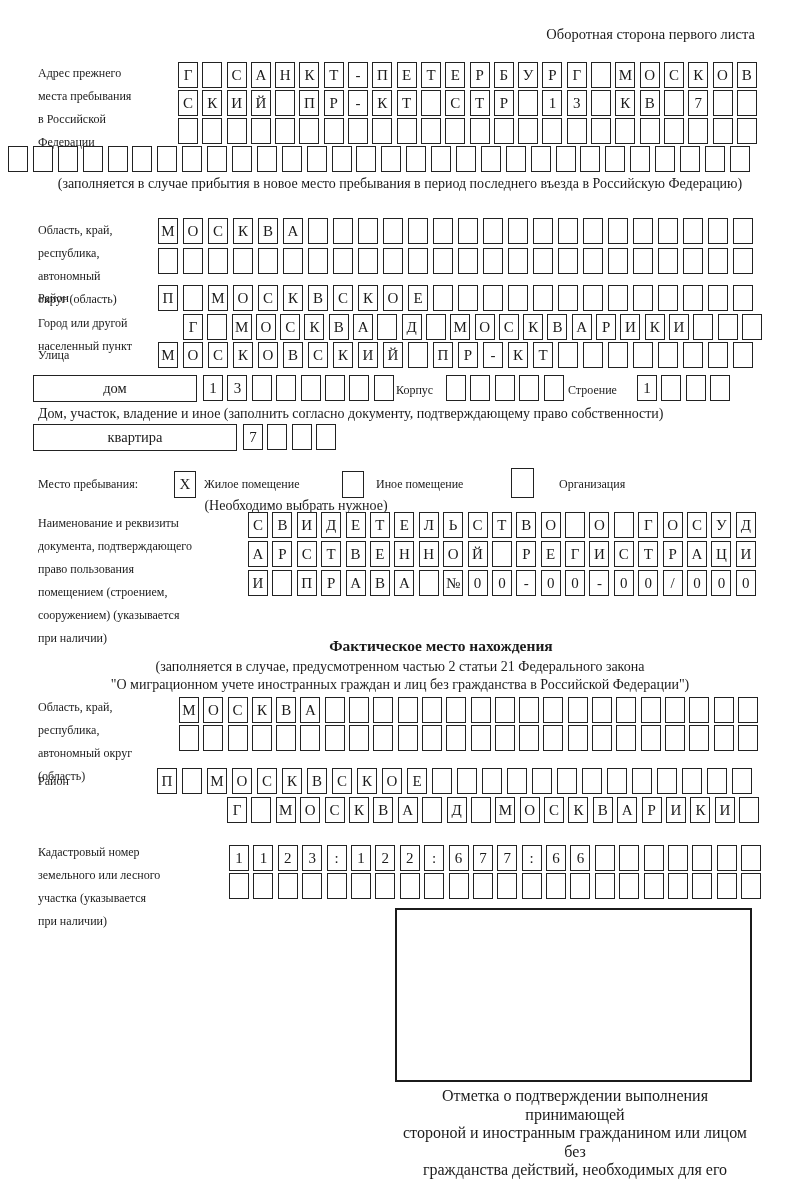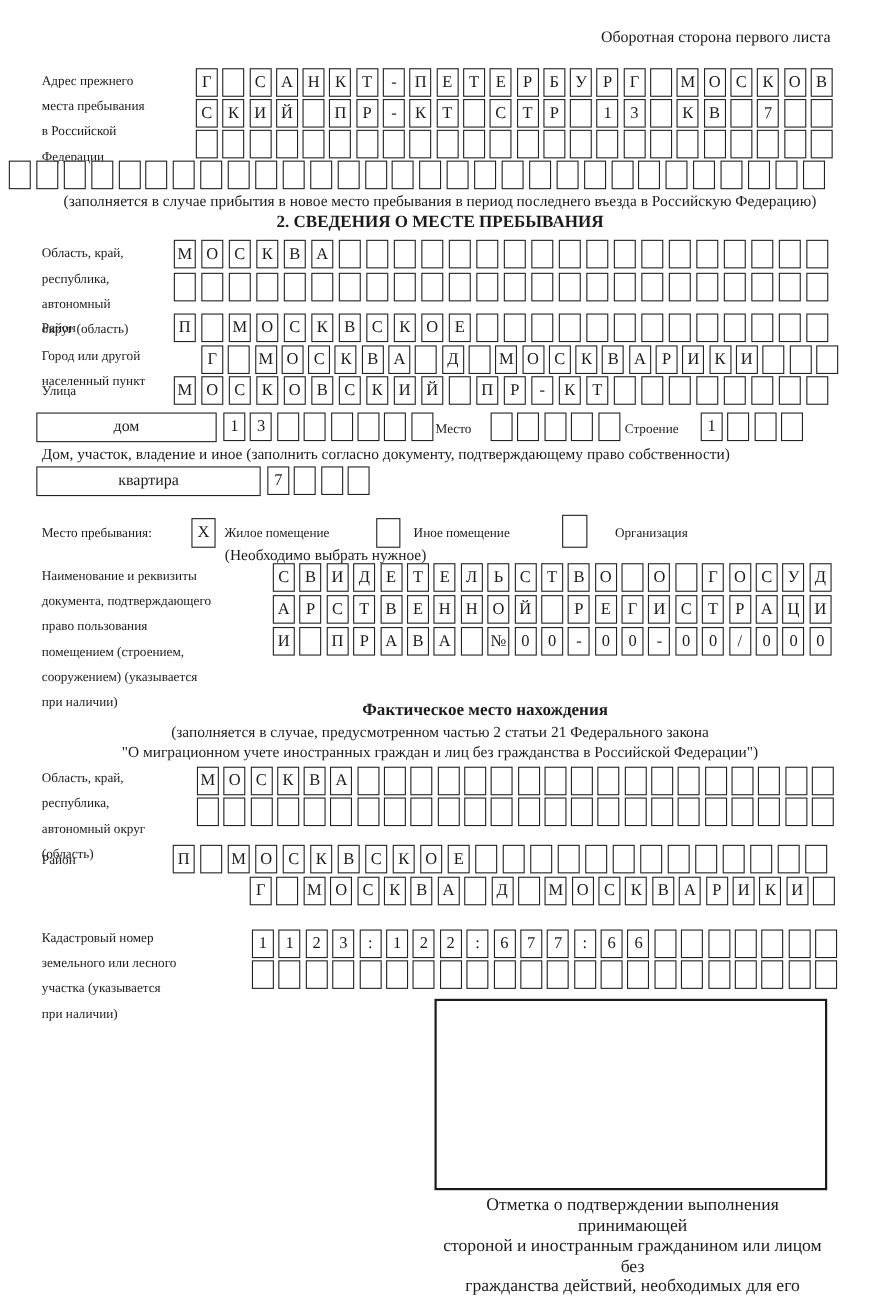--- a/index.html
+++ b/index.html
@@ -147,21 +147,20 @@
       <div class="cell"></div>
       <div class="cell"></div>
       <div class="cell"></div>
       <div class="cell"></div>
       <div class="cell"></div>
       <div class="cell"></div>
       <div class="cell"></div>
     </div>
   <div class="abs note center" style="top:176px;">(заполняется в случае прибытия в новое место пребывания в период последнего въезда в Российскую Федерацию)</div>
 
-  <div class="abs title center" style="top:193px;">2. СВЕДЕНИЯ О МЕСТЕ ПРЕБЫВАНИЯ</div>
 
   <div class="abs lbl" style="left:38px;top:219px;width:118px;">Область, край,
 республика,
 автономный
 округ (область)</div>
   <div class="abs crow g50" style="left:158px;top:218px;">
       <div class="cell">М</div>
       <div class="cell">О</div>
       <div class="cell">С</div>
       <div class="cell">К</div>
@@ -304,21 +303,21 @@
   <div class="abs crow g44" style="left:203px;top:375px;">
       <div class="cell">1</div>
       <div class="cell">3</div>
       <div class="cell"></div>
       <div class="cell"></div>
       <div class="cell"></div>
       <div class="cell"></div>
       <div class="cell"></div>
       <div class="cell"></div>
     </div>
-  <div class="abs lbl" style="left:396px;top:379px;">Место</div>
+  <div class="abs lbl" style="left:396px;top:379px;">Корпус</div>
   <div class="abs crow g44" style="left:446px;top:375px;">
       <div class="cell"></div>
       <div class="cell"></div>
       <div class="cell"></div>
       <div class="cell"></div>
       <div class="cell"></div>
     </div>
   <div class="abs lbl" style="left:568px;top:379px;">Строение</div>
   <div class="abs crow g44" style="left:637px;top:375px;">
       <div class="cell">1</div>

